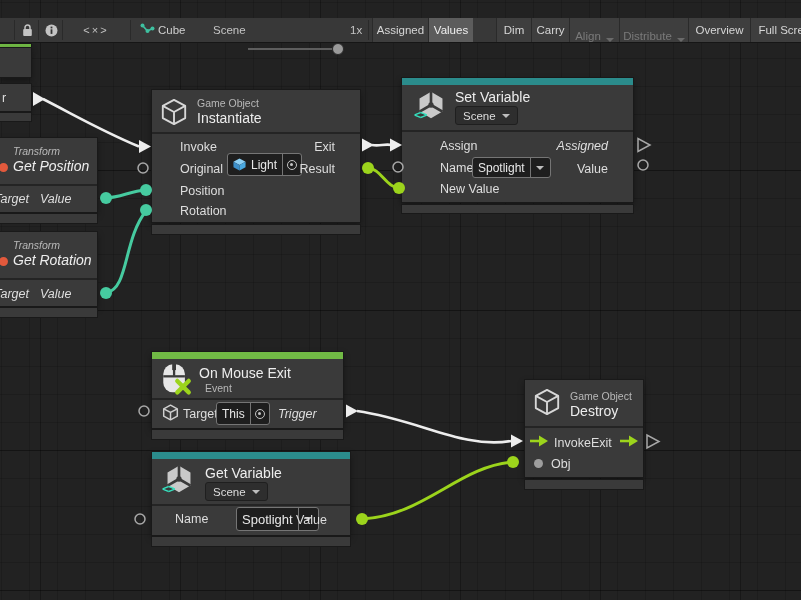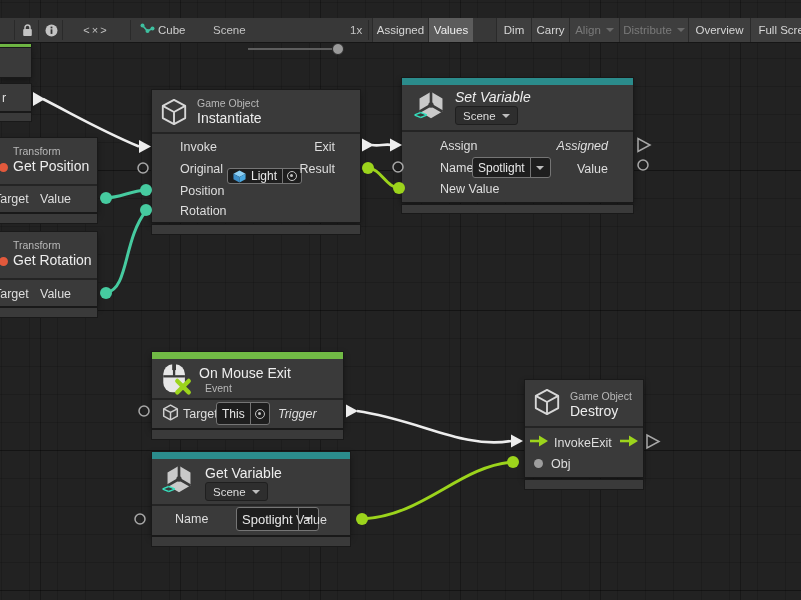--- a/index.html
+++ b/index.html
@@ -35,28 +35,28 @@
   #crumb-label{position:absolute;left:158px;top:6px;font-size:11.5px;color:#CFCFCF;text-align:right;}
   #zoom-label{position:absolute;left:213px;top:6px;font-size:11.5px;color:#C4C4C4;}
   #zoom-track{position:absolute;left:248px;top:30px;width:90px;height:2px;background:#5E5E5E;}
   #zoom-handle{position:absolute;left:332px;top:25px;width:12px;height:12px;border-radius:50%;
                background:#9A9A9A;border:1px solid #2A2A2A;box-sizing:border-box;}
   #zoom-value{position:absolute;left:350px;top:6px;font-size:11.5px;color:#C4C4C4;}
   #tbtns{position:absolute;left:372px;top:0;height:24px;display:flex;}
   .tbtn{height:24px;border-left:1px solid #2A2A2A;box-sizing:border-box;display:flex;
         align-items:center;justify-content:center;font-size:11.5px;color:#D6D6D6;background:#3E3E3E;gap:5px;}
   .tbtn.active{background:#5C5C5C;color:#EFEFEF;}
-  .tbtn.disabled{color:#7A7A7A;}
+  .tbtn.disabled{color:#7A7A7A;align-items:flex-end;}
   .caret{width:0;height:0;border-left:4px solid transparent;border-right:4px solid transparent;
          border-top:4px solid #BDBDBD;}
   .tbtn.disabled .caret{border-top-color:#6A6A6A;}
   
   .node{position:absolute;background:#3A3A3A;z-index:2;
         box-shadow:0 0 0 1px #191919,0 3px 7px rgba(0,0,0,.45);}
-  .clip{overflow:hidden;}
+  .clip{overflow:hidden;font-style:italic;}
   .n-footer{position:absolute;background:#3A3A3A;z-index:2;box-shadow:0 0 0 1px #191919;}
   .n-div{position:absolute;left:0;right:0;height:2px;background:#242424;}
   .n-bar{position:absolute;left:0;right:0;top:0;height:7px;}
   .bar-teal{background:var(--c-teal_header,#2B8C8C);}
   .bar-green{background:var(--c-event_green,#71BA45);}
   .n-cat{position:absolute;font-size:10.5px;color:#B8B8B8;white-space:nowrap;}
   .n-title{position:absolute;font-size:14px;color:#EDEDED;white-space:nowrap;}
   .p-label{position:absolute;font-size:12.5px;color:#DEDEDE;white-space:nowrap;}
   .dot{position:absolute;border-radius:50%;}
   
@@ -126,21 +126,21 @@
       <svg style="position:absolute;left:8px;top:8px;" width="28" height="28" viewBox="0 0 30 30">
         <polygon points="15,2 27,8.5 27,21.5 15,28 3,21.5 3,8.5" fill="none" stroke="#D8D8D8" stroke-width="2" stroke-linejoin="round"></polygon>
         <path d="M3,8.5 L15,15 L27,8.5 M15,15 L15,28" fill="none" stroke="#D8D8D8" stroke-width="2"></path>
       </svg>
       <span class="n-cat" style="left:45px;top:7px;">Game Object</span>
       <span class="n-title" style="left:45px;top:20px;">Instantiate</span>
       <div class="n-div" style="top:42px;"></div>
       <span class="p-label" style="left:28px;top:50px;">Invoke</span>
       <span class="p-label" style="right:25px;top:50px;">Exit</span>
       <span class="p-label" style="left:28px;top:72px;">Original</span>
-      <div class="objfield" style="left:75px;top:78px;height:16px;">
+      <div class="objfield" style="left:75px;top:63px;height:23px;">
         <svg style="margin-left:5px;" width="13" height="13" viewBox="0 0 14 14">
           <polygon points="7,0.5 13.5,4 7,7.5 0.5,4" fill="#8CD0F5"></polygon>
           <polygon points="0.5,4 7,7.5 7,13.5 0.5,10" fill="#3D8FC9"></polygon>
           <polygon points="13.5,4 7,7.5 7,13.5 13.5,10" fill="var(--c-light_blue,#49A8E0)"></polygon>
         </svg>
         <span class="txt">Light</span>
         <span class="pickcell">
             <span class="picker"></span>
           </span>
       </div>
@@ -151,21 +151,21 @@
     <div class="n-footer" style="left:152px;top:225px;width:208px;height:9px;"></div>
 
     <div class="node" style="left:402px;top:78px;width:231px;height:124px;">
       <div class="n-bar bar-teal"></div>
       <svg style="position:absolute;left:14px;top:12px;" width="30" height="30" viewBox="0 0 34 34" overflow="visible">
         <polygon points="17,2 30,9.5 30,24.5 17,32 4,24.5 4,9.5" fill="#C9C9C9"></polygon>
         <path d="M17,17 L17,2 M17,17 L4,24.5 M17,17 L30,24.5" stroke="#3A3A3A" stroke-width="3" fill="none"></path>
         <circle cx="17" cy="17" r="3" fill="#3A3A3A"></circle>
       </svg>
       <span class="uvbrackets" style="left:12px;top:30px;">&lt;&gt;</span>
-      <span class="n-title" style="left:53px;top:11px;font-style:italic;">Set Variable</span>
+      <span class="n-title" style="left:53px;top:11px;">Set Variable</span>
       <div class="scenebtn" style="left:53px;top:28px;height:19px;">
         <span>Scene</span>
         <span class="caret"></span>
       </div>
       <div class="n-div" style="top:52px;"></div>
       <span class="p-label" style="left:38px;top:61px;">Assign</span>
       <span class="p-label" style="right:25px;top:61px;font-style:italic;">Assigned</span>
       <span class="p-label" style="left:38px;top:83px;">Name</span>
       <div class="objfield" style="left:70px;top:79px;height:21px;">
         <span class="txt">Spotlight</span>

